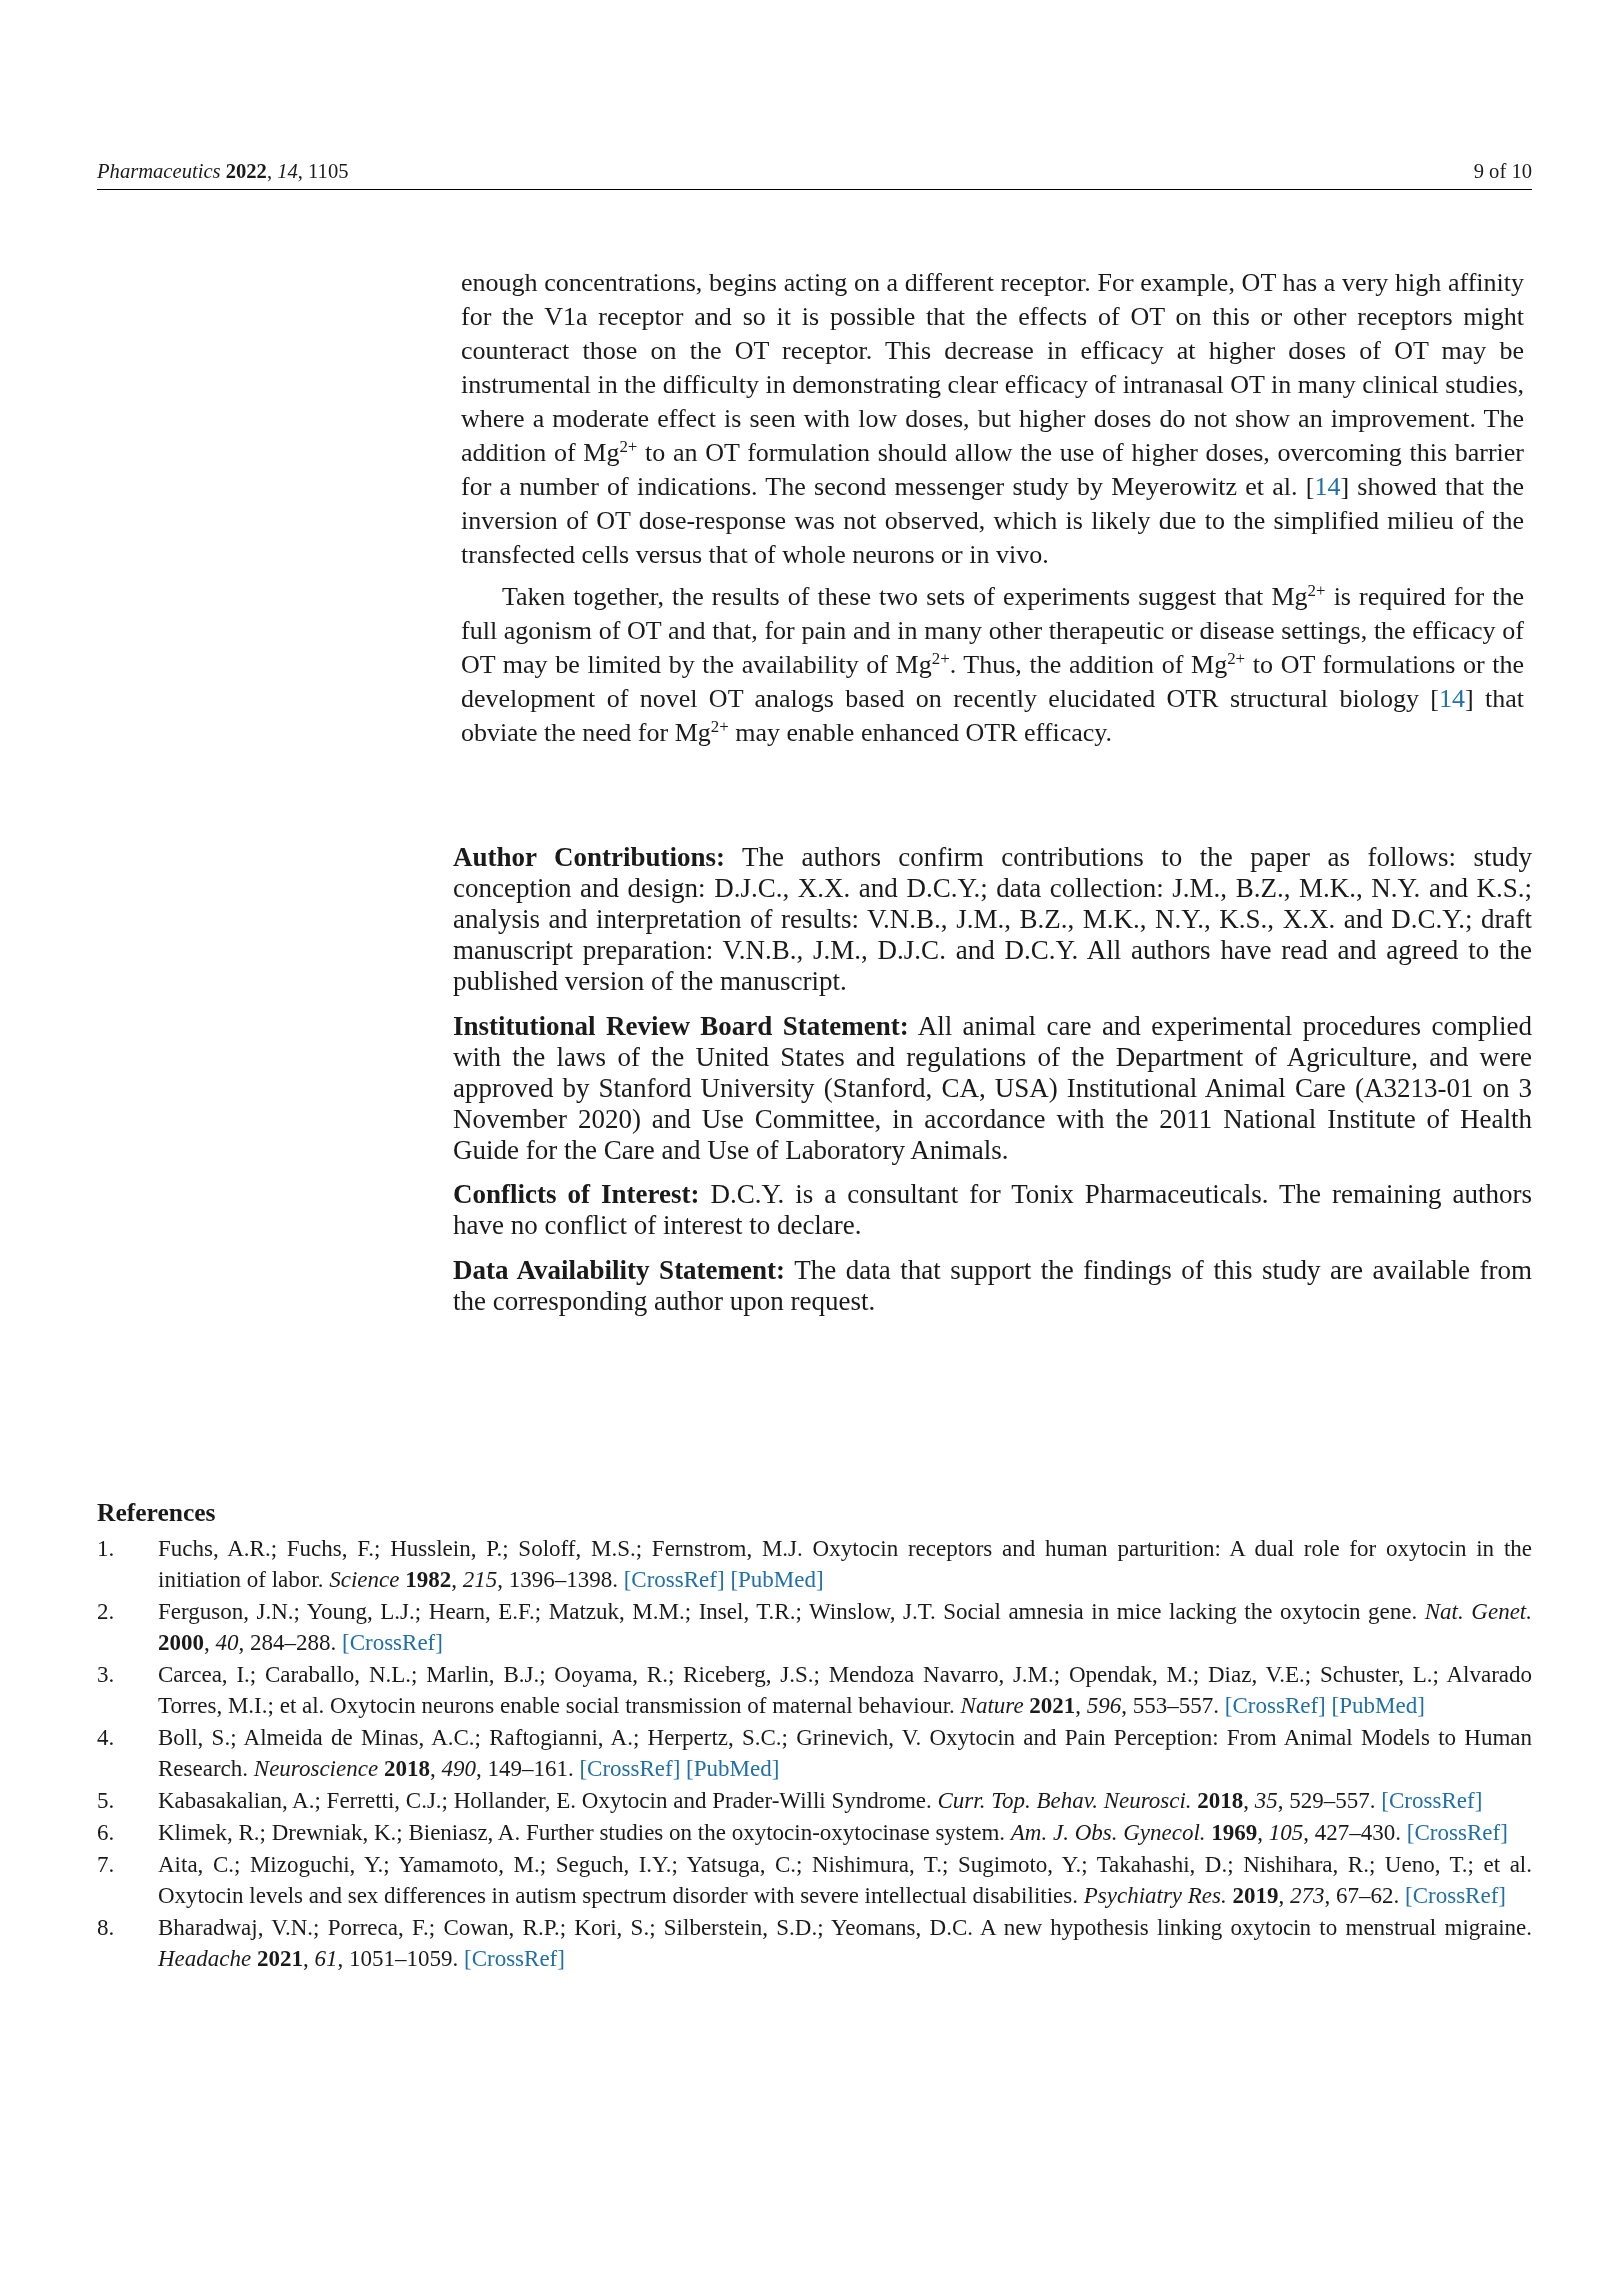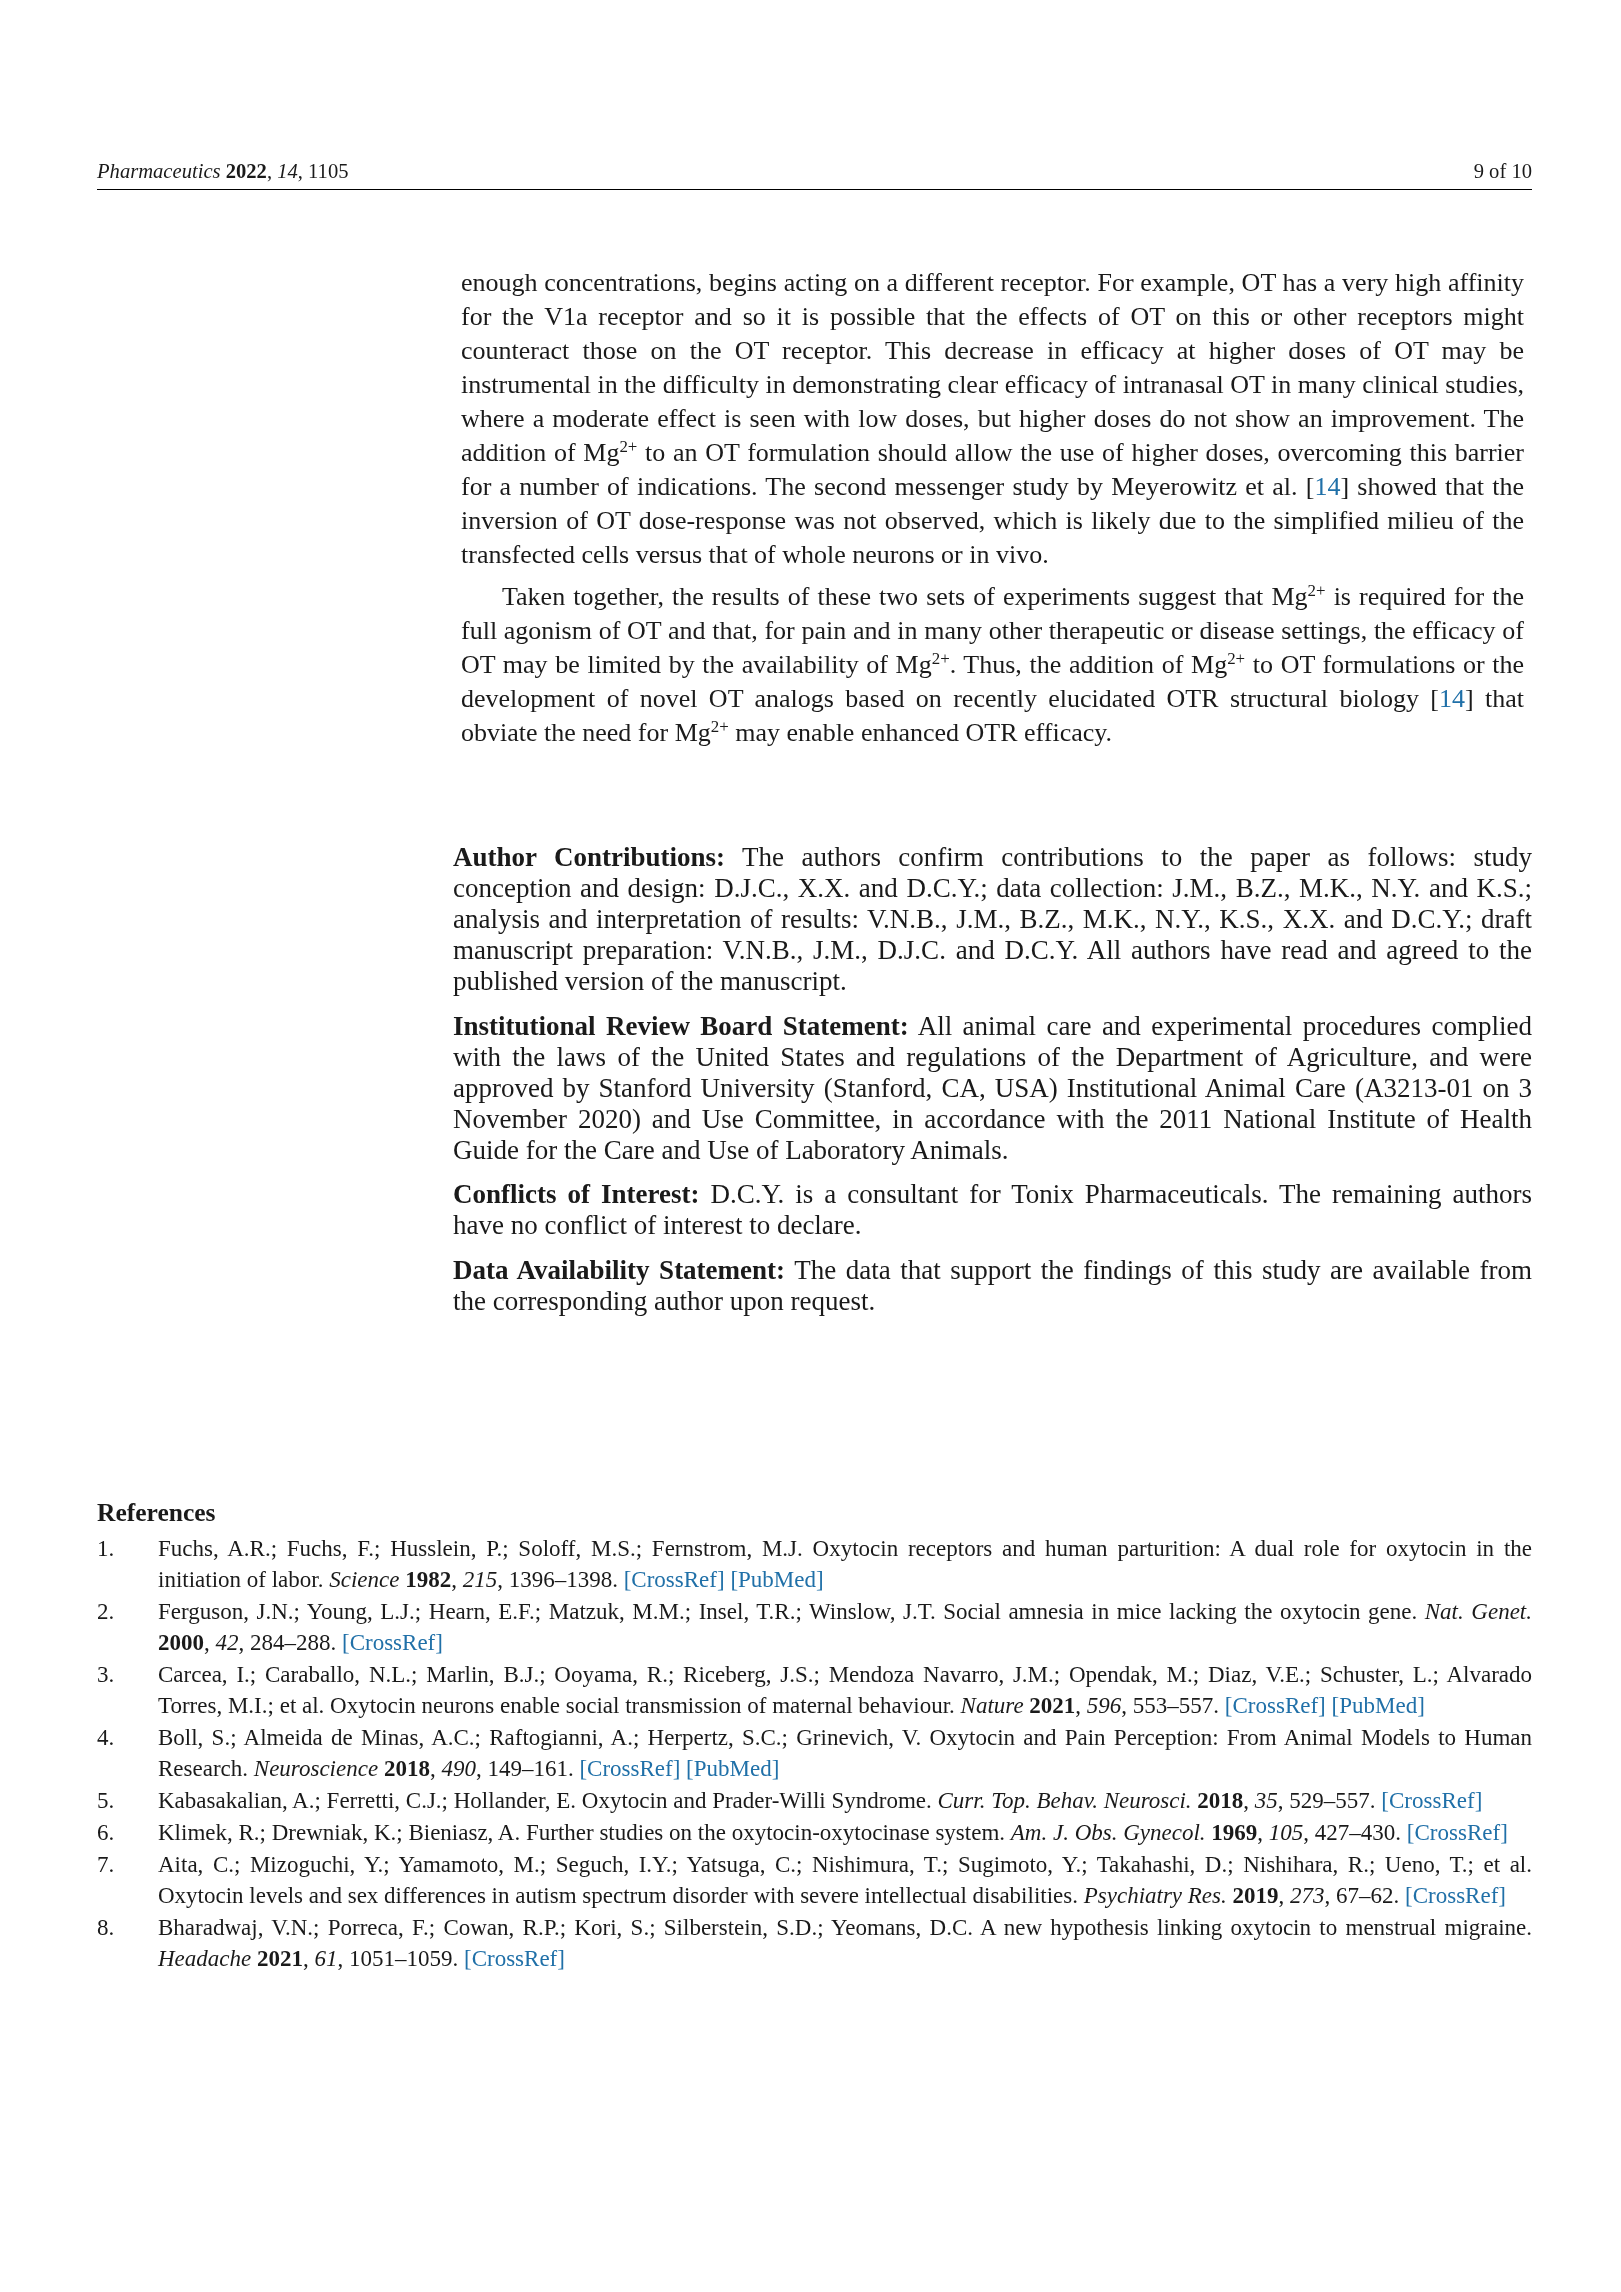--- a/index.html
+++ b/index.html
@@ -64,21 +64,21 @@
 <div class="back">
   <p><b>Author Contributions:</b><span> The authors confirm contributions to the paper as follows: study conception and design: D.J.C., X.X. and D.C.Y.; data collection: J.M., B.Z., M.K., N.Y. and K.S.; analysis and interpretation of results: V.N.B., J.M., B.Z., M.K., N.Y., K.S., X.X. and D.C.Y.; draft manuscript preparation: V.N.B., J.M., D.J.C. and D.C.Y. All authors have read and agreed to the published version of the manuscript.</span></p>
   <p><b>Institutional Review Board Statement:</b><span> All animal care and experimental procedures complied with the laws of the United States and regulations of the Department of Agriculture, and were approved by Stanford University (Stanford, CA, USA) Institutional Animal Care (A3213-01 on 3 November 2020) and Use Committee, in accordance with the 2011 National Institute of Health Guide for the Care and Use of Laboratory Animals.</span></p>
   <p><b>Conflicts of Interest:</b><span> D.C.Y. is a consultant for Tonix Pharmaceuticals. The remaining authors have no conflict of interest to declare.</span></p>
   <p><b>Data Availability Statement:</b><span> The data that support the findings of this study are available from the corresponding author upon request.</span></p>
 </div>
 
 <div class="refs-title">References</div>
 <ol class="refs" id="refs-list">
     <li><span class="num">1.</span><span>Fuchs, A.R.; Fuchs, F.; Husslein, P.; Soloff, M.S.; Fernstrom, M.J. Oxytocin receptors and human parturition: A dual role for oxytocin in the initiation of labor. </span><i>Science</i> <b>1982</b>, <i>215</i><span>, 1396–1398. </span><a class="link">[CrossRef]</a> <a class="link">[PubMed]</a></li>
-    <li><span class="num">2.</span><span>Ferguson, J.N.; Young, L.J.; Hearn, E.F.; Matzuk, M.M.; Insel, T.R.; Winslow, J.T. Social amnesia in mice lacking the oxytocin gene. </span><i>Nat. Genet.</i> <b>2000</b>, <i>42</i><span>, 284–288. </span><a class="link">[CrossRef]</a></li>
+    <li><span class="num">2.</span><span>Ferguson, J.N.; Young, L.J.; Hearn, E.F.; Matzuk, M.M.; Insel, T.R.; Winslow, J.T. Social amnesia in mice lacking the oxytocin gene. </span><i>Nat. Genet.</i> <b>2000</b>, <i>40</i><span>, 284–288. </span><a class="link">[CrossRef]</a></li>
     <li><span class="num">3.</span><span>Carcea, I.; Caraballo, N.L.; Marlin, B.J.; Ooyama, R.; Riceberg, J.S.; Mendoza Navarro, J.M.; Opendak, M.; Diaz, V.E.; Schuster, L.; Alvarado Torres, M.I.; et al.  Oxytocin neurons enable social transmission of maternal behaviour. </span><i>Nature</i> <b>2021</b>, <i>596</i><span>, 553–557. </span><a class="link">[CrossRef]</a> <a class="link">[PubMed]</a></li>
     <li><span class="num">4.</span><span>Boll, S.; Almeida de Minas, A.C.; Raftogianni, A.; Herpertz, S.C.; Grinevich, V. Oxytocin and Pain Perception: From Animal Models to Human Research. </span><i>Neuroscience</i> <b>2018</b>, <i>490</i><span>, 149–161. </span><a class="link">[CrossRef]</a> <a class="link">[PubMed]</a></li>
     <li><span class="num">5.</span><span>Kabasakalian, A.; Ferretti, C.J.; Hollander, E. Oxytocin and Prader-Willi Syndrome. </span><i>Curr. Top. Behav. Neurosci.</i> <b>2018</b>, <i>35</i><span>, 529–557. </span><a class="link">[CrossRef]</a></li>
     <li><span class="num">6.</span><span>Klimek, R.; Drewniak, K.; Bieniasz, A. Further studies on the oxytocin-oxytocinase system. </span><i>Am. J. Obs. Gynecol.</i> <b>1969</b>, <i>105</i><span>, 427–430. </span><a class="link">[CrossRef]</a></li>
     <li><span class="num">7.</span><span>Aita, C.; Mizoguchi, Y.; Yamamoto, M.; Seguch, I.Y.; Yatsuga, C.; Nishimura, T.; Sugimoto, Y.; Takahashi, D.; Nishihara, R.; Ueno, T.; et al. Oxytocin levels and sex differences in autism spectrum disorder with severe intellectual disabilities. </span><i>Psychiatry Res.</i> <b>2019</b>, <i>273</i><span>, 67–62. </span><a class="link">[CrossRef]</a></li>
     <li><span class="num">8.</span><span>Bharadwaj, V.N.; Porreca, F.; Cowan, R.P.; Kori, S.; Silberstein, S.D.; Yeomans, D.C. A new hypothesis linking oxytocin to menstrual migraine. </span><i>Headache</i> <b>2021</b>, <i>61</i><span>, 1051–1059. </span><a class="link">[CrossRef]</a></li>
   </ol>
 
 
 </body></html>

